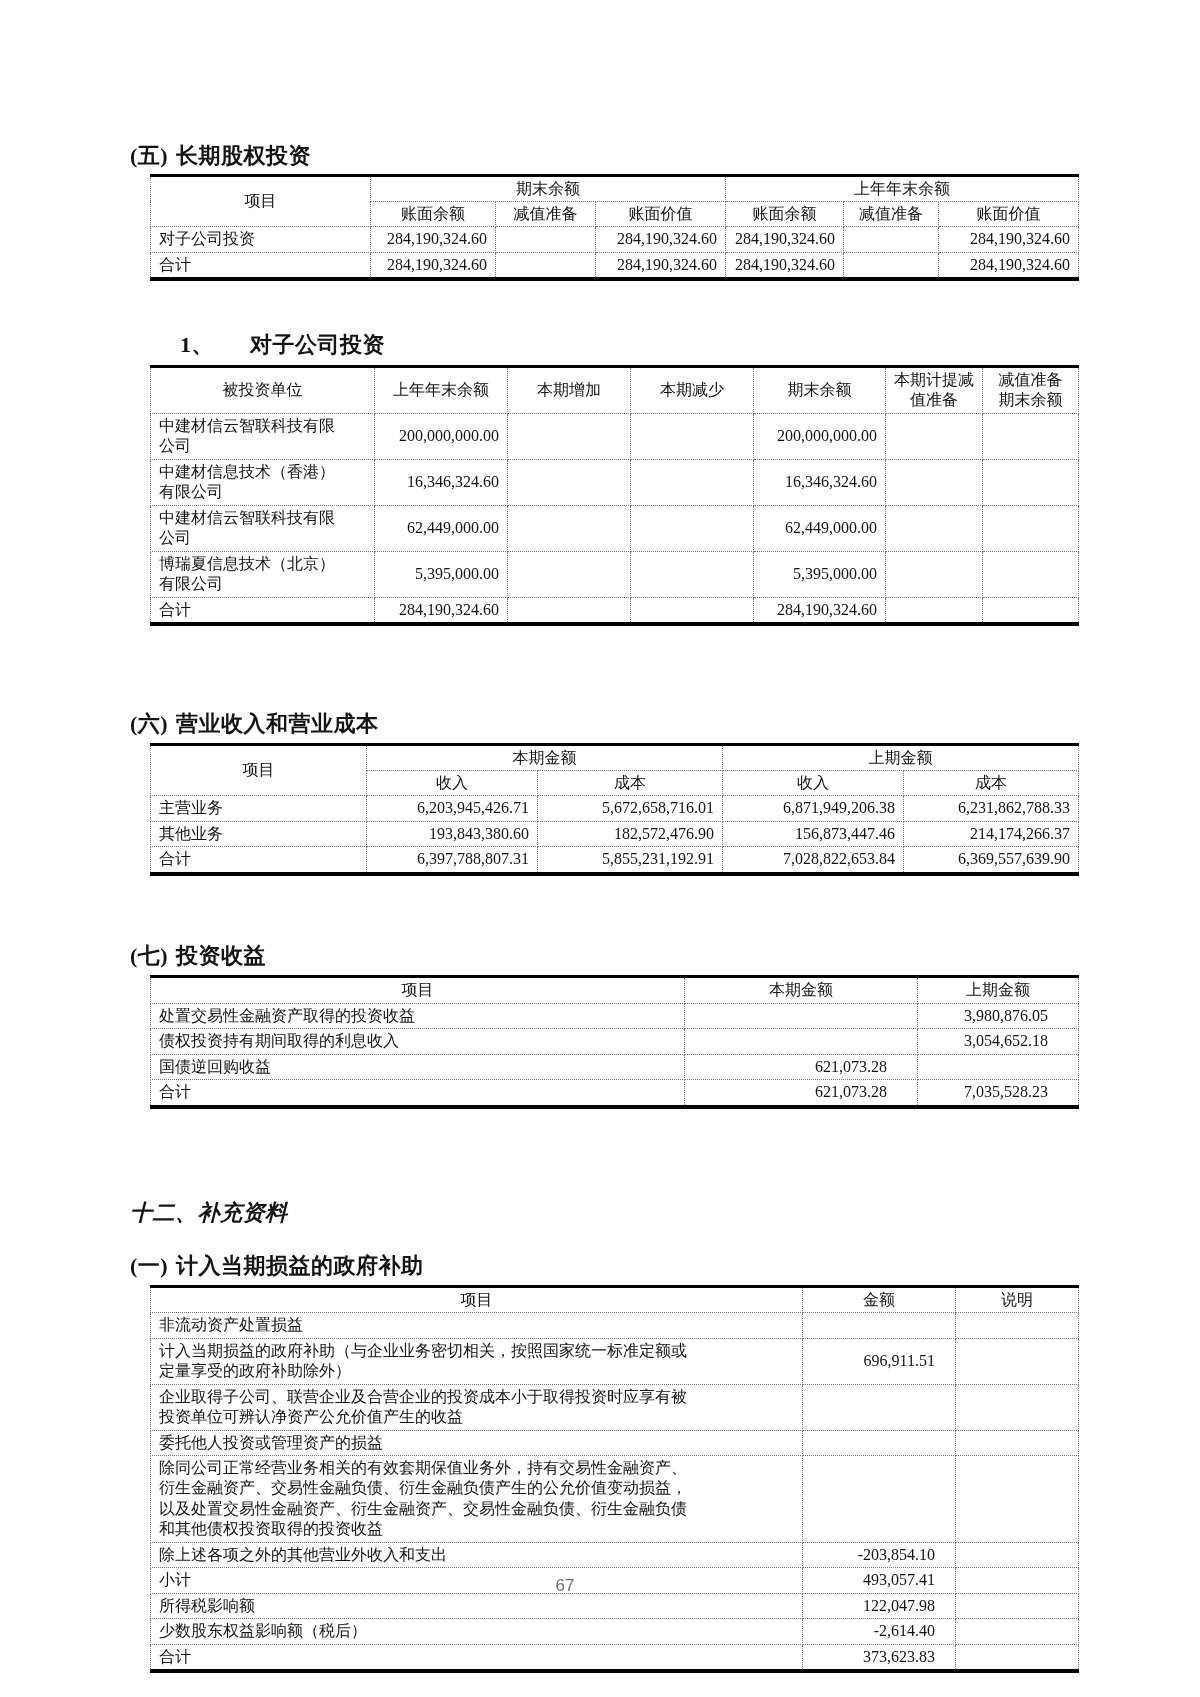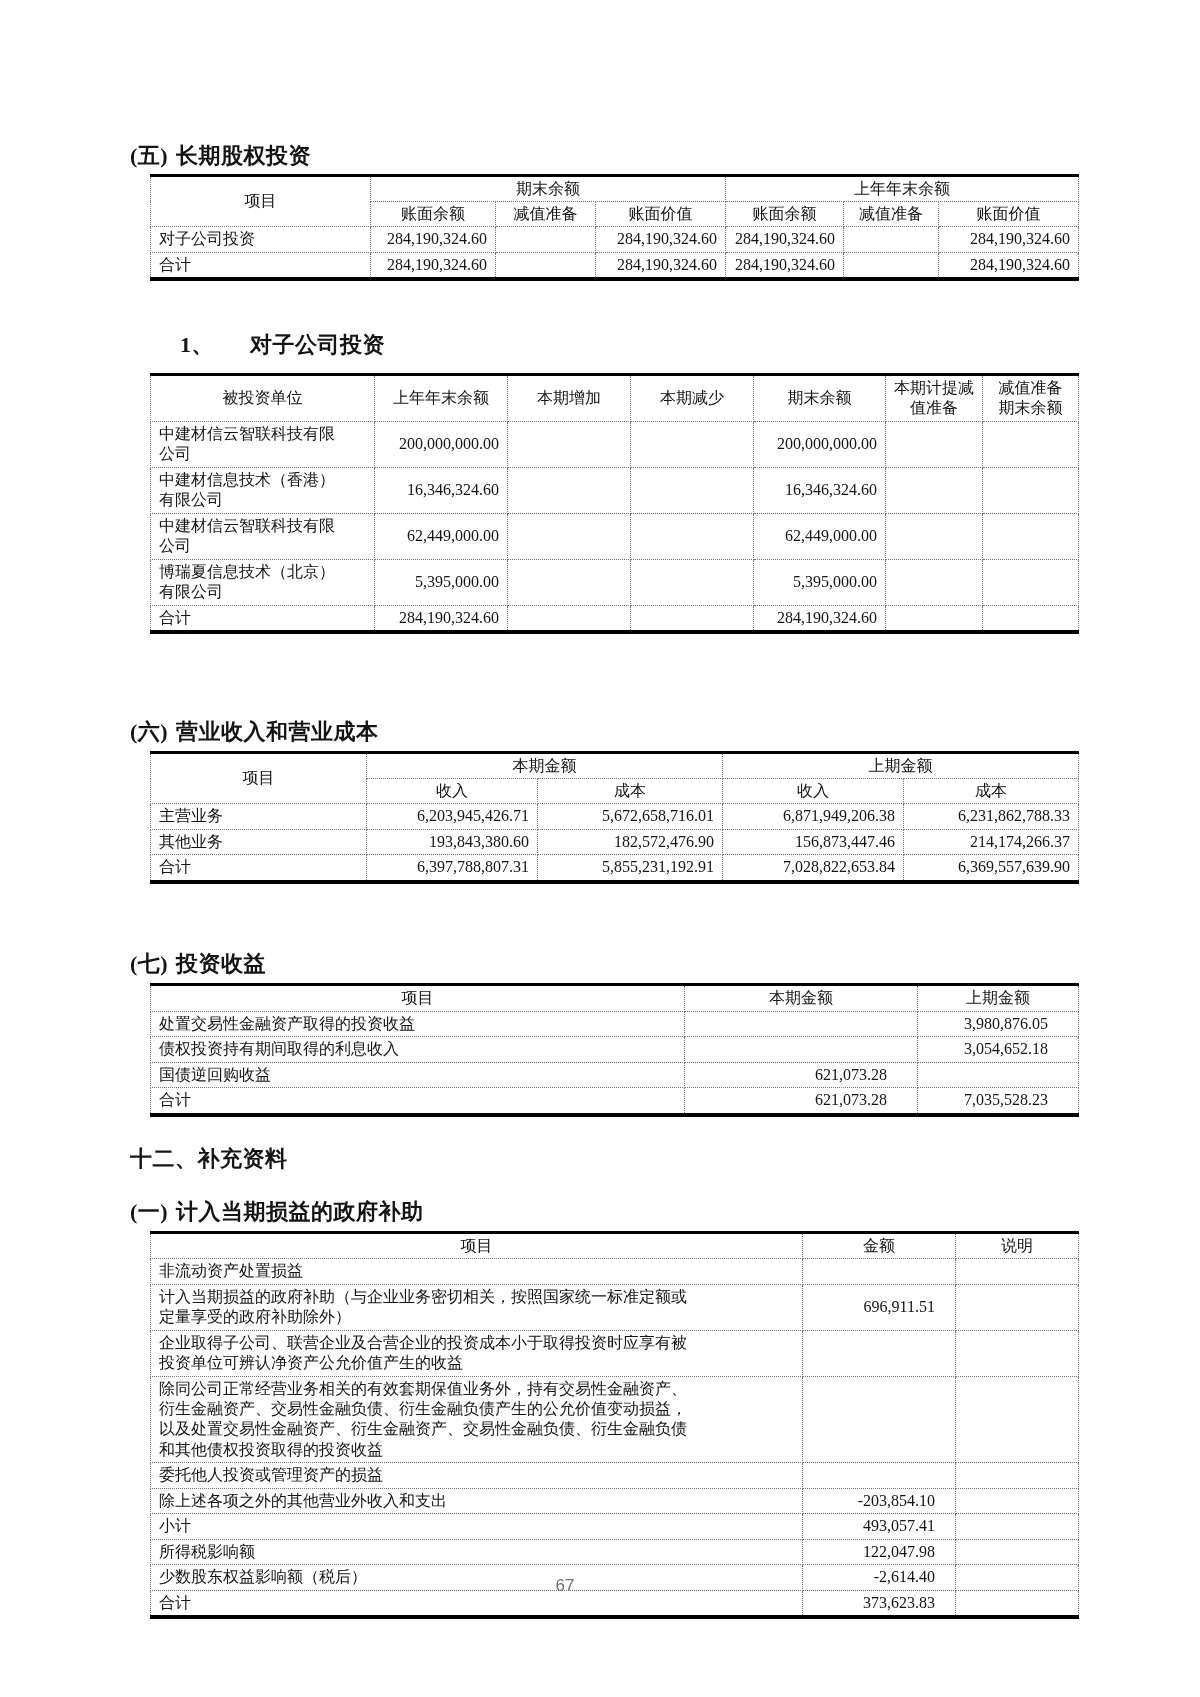--- a/index.html
+++ b/index.html
@@ -10,36 +10,36 @@
     padding-top:142px; overflow:hidden;
   }
   
   .sec-h { display:flex; margin-left:130px; font-weight:bold; font-size:22px; line-height:1.25; letter-spacing:0.5px; }
   .sec-h .lbl { min-width:46px; flex:none; }
   .sub-h { display:flex; margin-left:180px; font-weight:bold; font-size:22px; line-height:1.25; letter-spacing:0.5px; }
   .sub-h .lbl { min-width:70px; flex:none; }
   .h51 { margin-top:50px; }
   .h6 { margin-top:84px; }
   .h7 { margin-top:66px; }
-  .h12 { margin-top:28px; }
+  .h12 { margin-top:90px;font-style:italic; }
   .h121 { margin-top:26px; }
   
   table.t {
     border-collapse:collapse; table-layout:fixed;
     margin-left:150px; width:928px;
     border-top:3px solid #000; border-bottom:4px solid #000;
     font-size:16px;
   }
   .t th, .t td { border:1px dotted #767676; padding:2px 8px; line-height:1.28; vertical-align:middle; overflow:hidden; }
   .t th { font-weight:normal; text-align:center; }
   .t td.lbl { text-align:left; }
   .t td.num { text-align:right; }
   .t tr.total td.lbl { text-align:left; }
   .t1 { margin-top:4px; }
-  .t2 { margin-top:14px; }
+  .t2 { margin-top:6px; }
   .t2 td.lbl { padding-right:36px; }
   .t3 { margin-top:5px; }
   .t4 { margin-top:6px; }
   .t4 td.num { padding-right:30px; }
   .t5 { margin-top:5px; }
   .t5 td.lbl { padding-right:110px; }
   .t5 td.num { padding-right:20px; }
   .footer {
     position:absolute; top:1576px; left:0; width:1130px; text-align:center;
     font-family:"Liberation Sans","DejaVu Sans",sans-serif; font-size:17px; color:#737373;
@@ -303,26 +303,26 @@
         <td class="lbl">计入当期损益的政府补助（与企业业务密切相关，按照国家统一标准定额或定量享受的政府补助除外）</td>
         <td class="num">696,911.51</td>
         <td class="note"></td>
       </tr>
       <tr>
         <td class="lbl">企业取得子公司、联营企业及合营企业的投资成本小于取得投资时应享有被投资单位可辨认净资产公允价值产生的收益</td>
         <td class="num"></td>
         <td class="note"></td>
       </tr>
       <tr>
+        <td class="lbl">委托他人投资或管理资产的损益</td>
+        <td class="num"></td>
+        <td class="note"></td>
+      </tr>
+      <tr>
         <td class="lbl">除同公司正常经营业务相关的有效套期保值业务外，持有交易性金融资产、衍生金融资产、交易性金融负债、衍生金融负债产生的公允价值变动损益，以及处置交易性金融资产、衍生金融资产、交易性金融负债、衍生金融负债和其他债权投资取得的投资收益</td>
-        <td class="num"></td>
-        <td class="note"></td>
-      </tr>
-      <tr>
-        <td class="lbl">委托他人投资或管理资产的损益</td>
         <td class="num"></td>
         <td class="note"></td>
       </tr>
       <tr>
         <td class="lbl">除上述各项之外的其他营业外收入和支出</td>
         <td class="num">-203,854.10</td>
         <td class="note"></td>
       </tr>
       <tr>
         <td class="lbl">小计</td>

